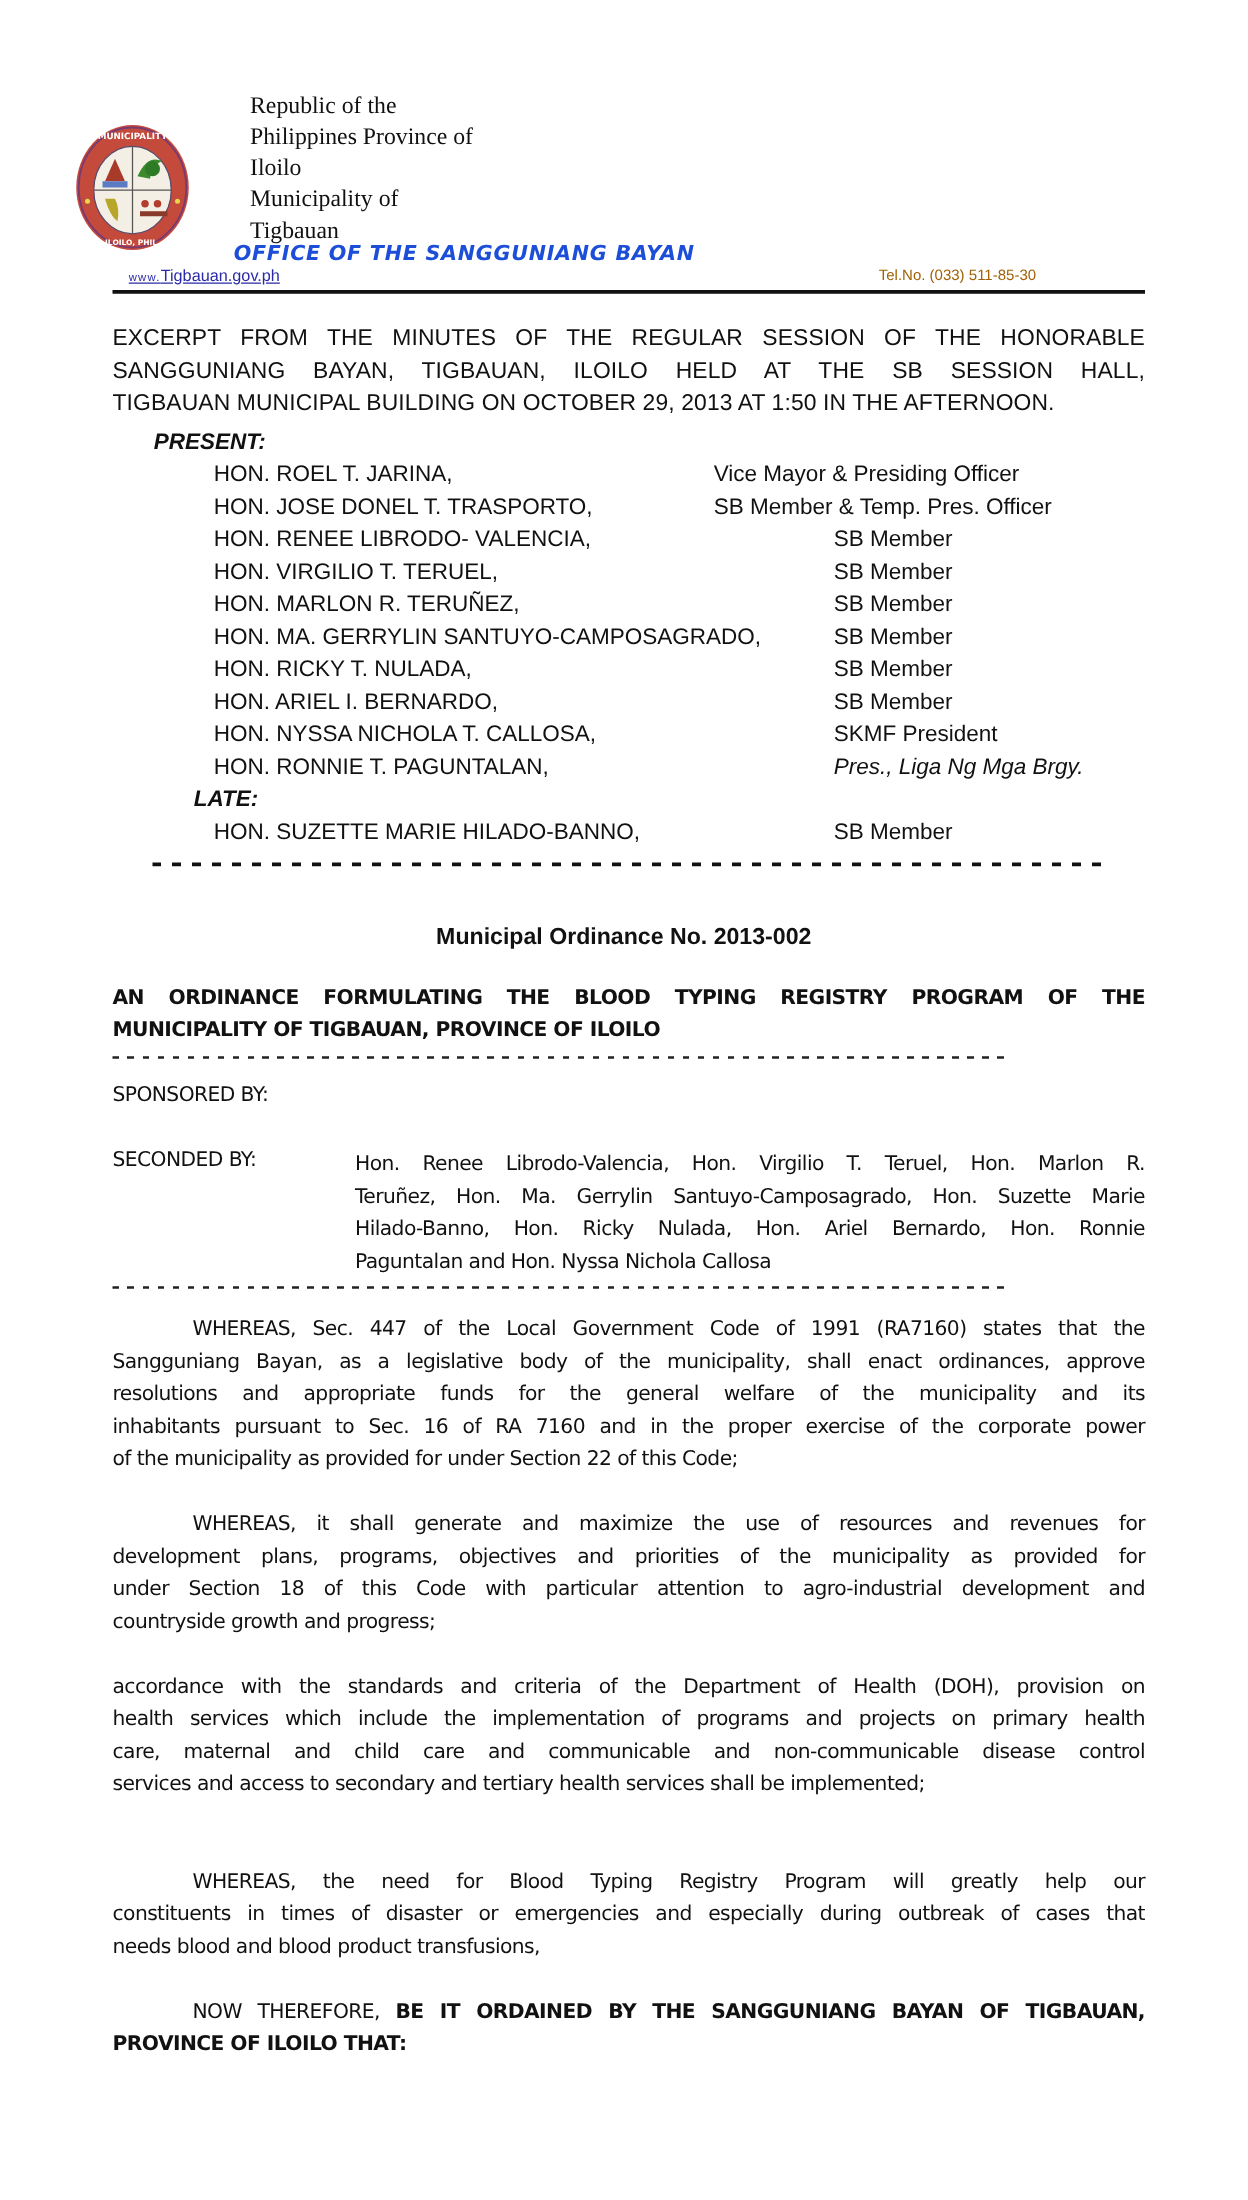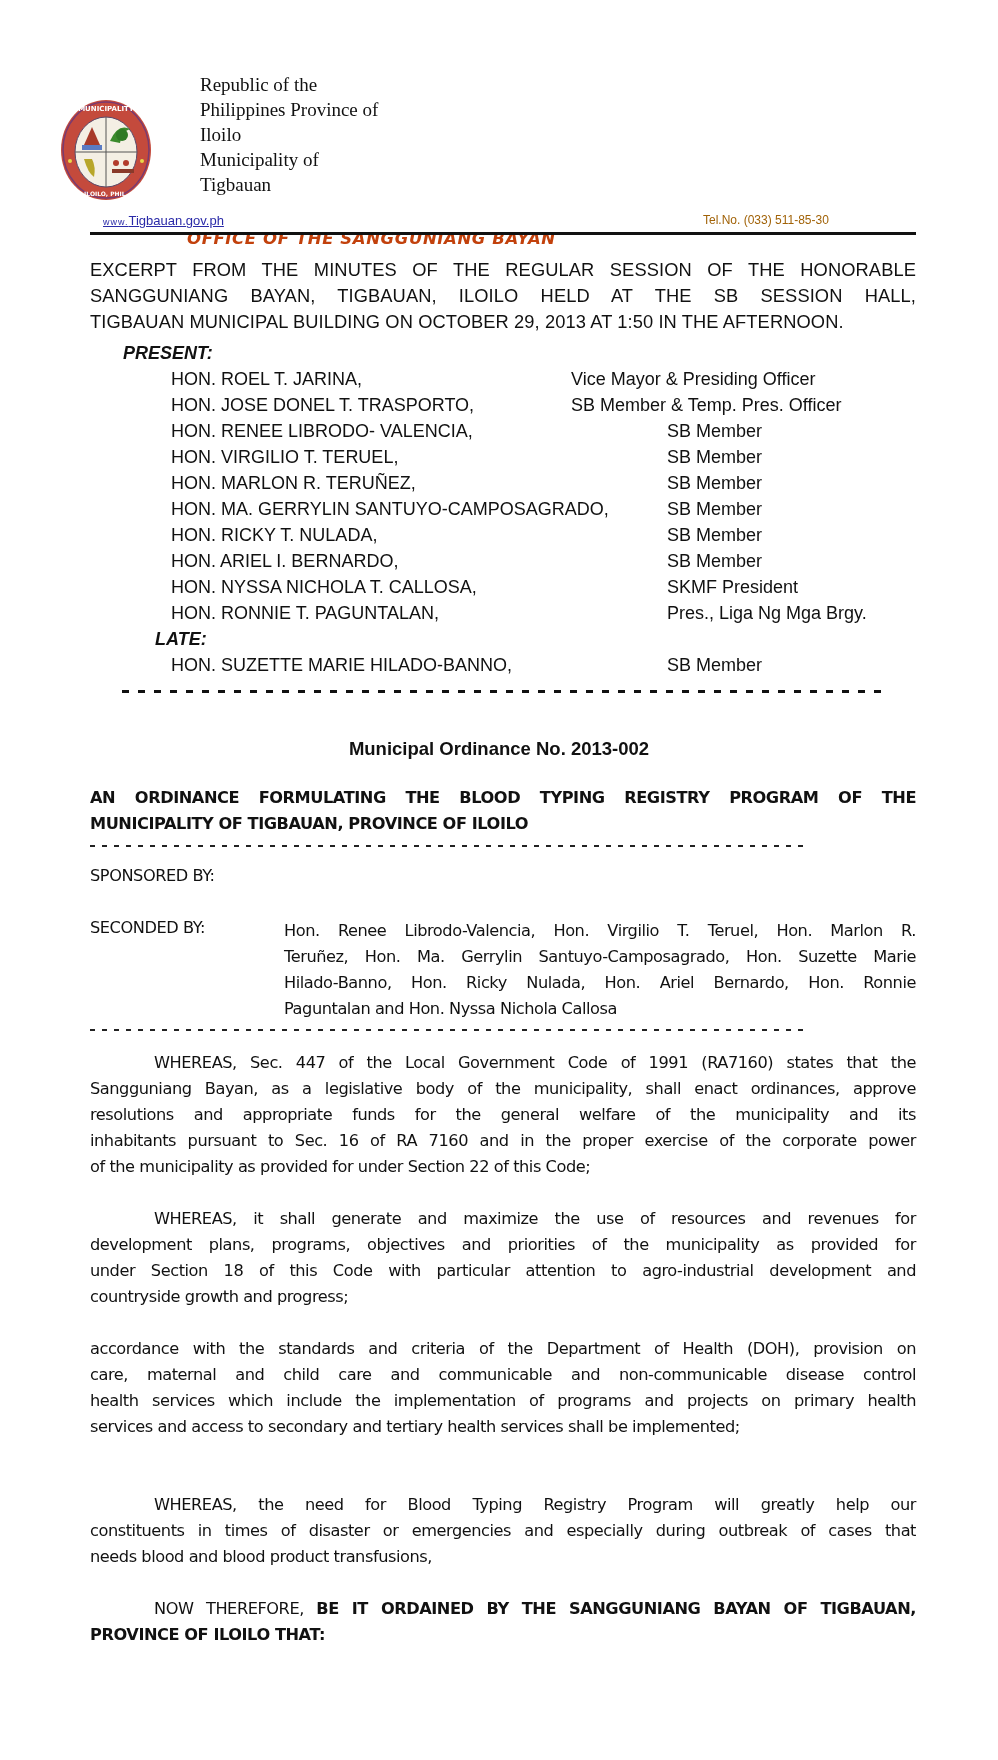--- a/index.html
+++ b/index.html
@@ -2,21 +2,21 @@
 <html><head>
   <meta charset="utf-8">
   <style>
     html, body { margin: 0; padding: 0; background: #ffffff; }
     body { width: 998px; height: 1760px; position: relative; overflow: hidden; color: #111; }
     .page { position: absolute; left: 0; top: 0; width: 998px; height: 1760px; }
 
     
     .logo { position: absolute; left: 58px; top: 97px; width: 96px; height: 106px; }
     .addr { position: absolute; left: 200px; top: 72px; font-family: "Liberation Serif", serif; font-size: 19px; line-height: 25px; color: #111; }
-    .office { position: absolute; left: 187px; top: 193px; font-family: "DejaVu Sans", sans-serif; font-weight: bold; font-style: italic; font-size: 16.5px; letter-spacing: 0.6px; color: #c2410c; margin-top: 36px; }
+    .office { position: absolute; left: 187px; top: 193px; font-family: "DejaVu Sans", sans-serif; font-weight: bold; font-style: italic; font-size: 16.5px; letter-spacing: 0.6px; color: #1d4ed8; }
     .web { position: absolute; left: 103px; top: 213px; font-family: "Liberation Sans", sans-serif; font-size: 13px; color: #2a2aa8; text-decoration: underline; }
     .web .www { font-size: 9px; letter-spacing: 1px; }
     .tel { position: absolute; left: 703px; top: 213px; font-family: "Liberation Sans", sans-serif; font-size: 12px; color: #a16207; }
     .rule { position: absolute; left: 90px; top: 232px; width: 826px; height: 3px; background: #111; }
 
     
     .excerpt { position: absolute; left: 90px; top: 257px; width: 826px; font-family: "Liberation Sans", sans-serif; font-size: 18.3px; line-height: 26px; text-align: justify; letter-spacing: 0.1px; }
     .excerpt .ln { display: block; text-align: justify; text-align-last: justify; white-space: normal; }
     .excerpt .ln.last { text-align-last: left; }
 
@@ -117,21 +117,21 @@
   <div class="att-row" style="top:525px;">HON. RICKY T. NULADA,</div>
   <div class="att-pos" style="left:667px; top:525px;">SB Member</div>
 
   <div class="att-row" style="top:551px;">HON. ARIEL I. BERNARDO,</div>
   <div class="att-pos" style="left:667px; top:551px;">SB Member</div>
 
   <div class="att-row" style="top:577px;">HON. NYSSA NICHOLA T. CALLOSA,</div>
   <div class="att-pos" style="left:667px; top:577px;">SKMF President</div>
 
   <div class="att-row" style="top:603px;">HON. RONNIE T. PAGUNTALAN,</div>
-  <div class="att-pos" style="left:667px; top:603px;">Pres., Liga Ng Mga Brgy.</div>
+  <div class="att-pos" style="left:667px; top:603px;font-style:italic;">Pres., Liga Ng Mga Brgy.</div>
 
   <div class="att-head" style="left:155px; top:629px;">LATE:</div>
 
   <div class="att-row" style="top:655px;">HON. SUZETTE MARIE HILADO-BANNO,</div>
   <div class="att-pos" style="left:667px; top:655px;">SB Member</div>
 
   <div class="dashes dash-arial"></div>
 
   <div class="ord-no">Municipal Ordinance No. 2013-002</div>
 
@@ -164,22 +164,22 @@
 
   <div class="para body-text" style="top:1206px;">
     <span class="ln first">WHEREAS, it shall generate and maximize the use of resources and revenues for</span>
     <span class="ln">development plans, programs, objectives and priorities of the municipality as provided for</span>
     <span class="ln">under Section 18 of this Code with particular attention to agro-industrial development and</span>
     <span class="ln last">countryside growth and progress;</span>
   </div>
 
   <div class="para body-text" style="top:1336px;">
     <span class="ln">accordance with the standards and criteria of the Department of Health (DOH), provision on</span>
+    <span class="ln">health services which include the implementation of programs and projects on primary health</span>
     <span class="ln">care, maternal and child care and communicable and non-communicable disease control</span>
-    <span class="ln">health services which include the implementation of programs and projects on primary health</span>
     <span class="ln last">services and access to secondary and tertiary health services shall be implemented;</span>
   </div>
 
   <div class="para body-text" style="top:1492px;">
     <span class="ln first">WHEREAS, the need for Blood Typing Registry Program will greatly help our</span>
     <span class="ln">constituents in times of disaster or emergencies and especially during outbreak of cases that</span>
     <span class="ln last">needs blood and blood product transfusions,</span>
   </div>
 
   <div class="para body-text" style="top:1596px;">

